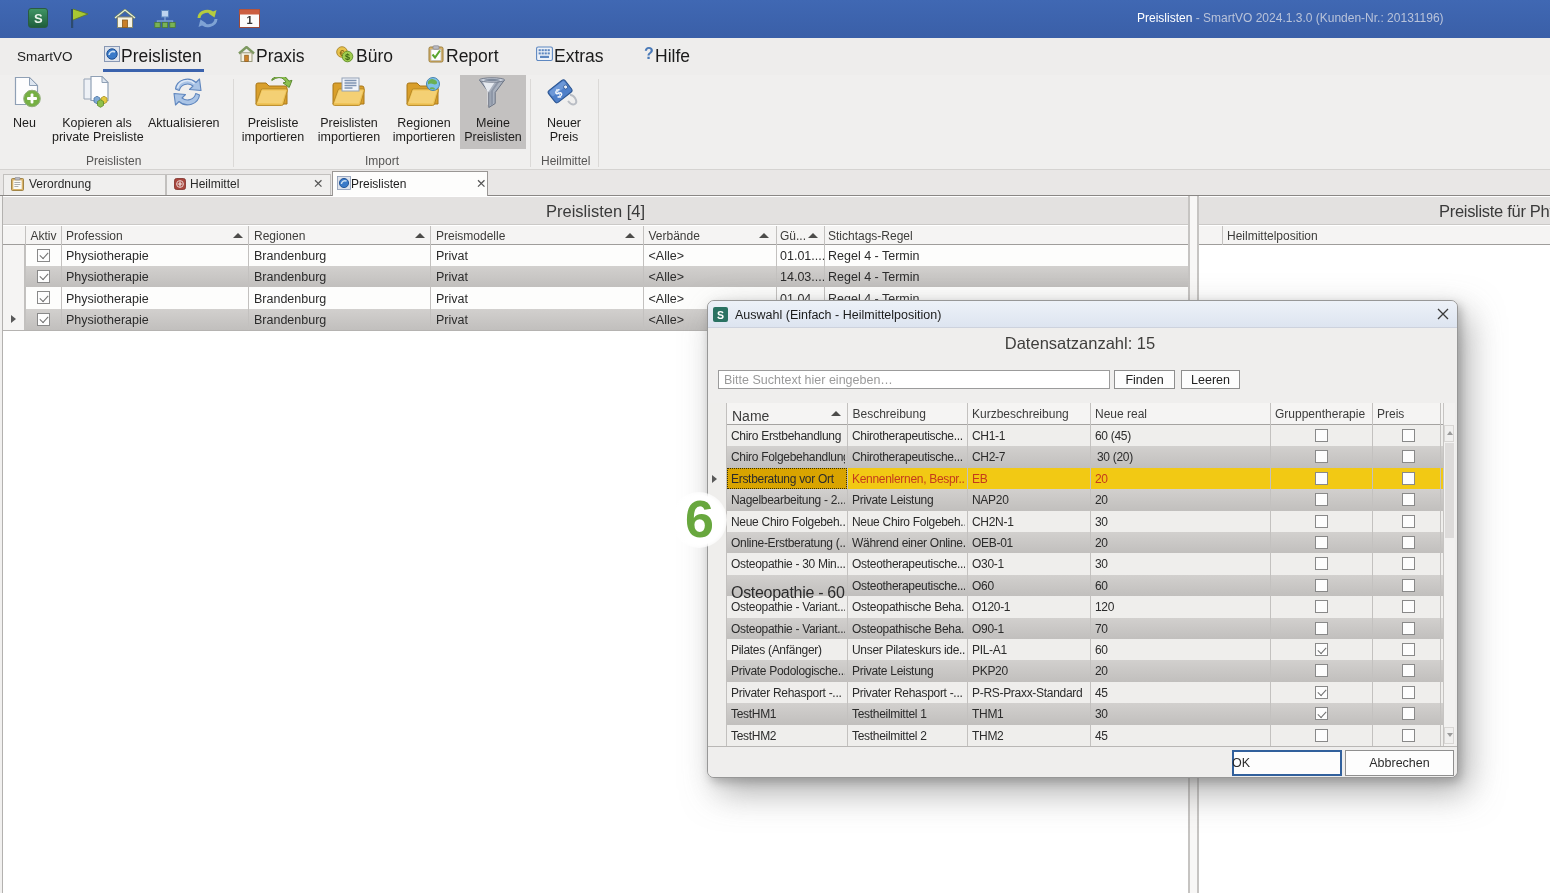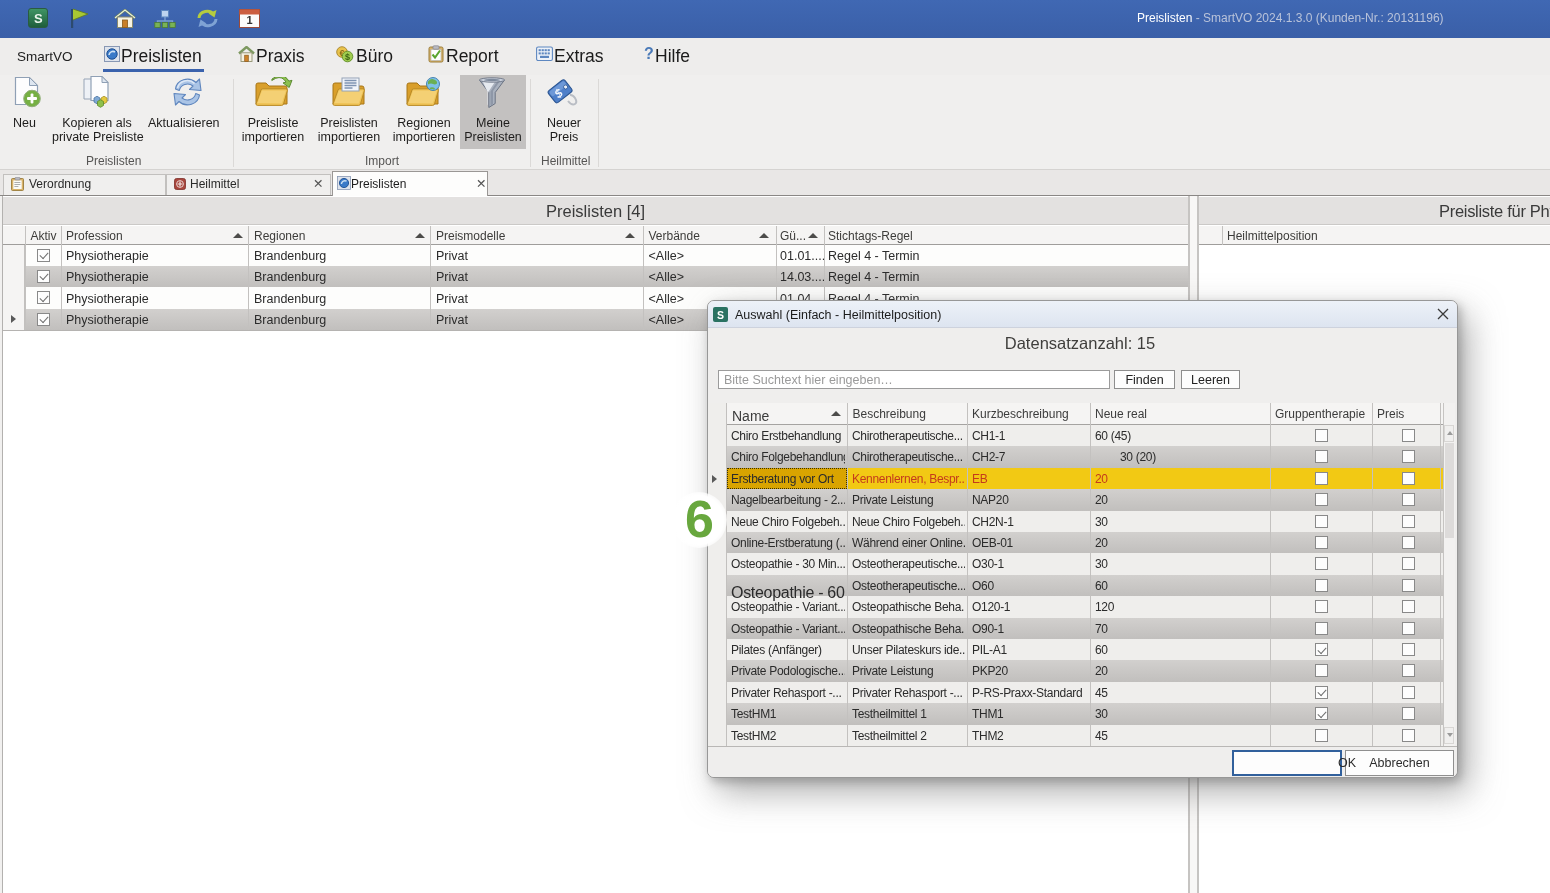--- a/index.html
+++ b/index.html
@@ -292,21 +292,21 @@
 <div class="t" style="left:731px;top:430.0px;width:114px;overflow:hidden;font-size:12px;letter-spacing:-0.3px;color:#2b2b2b;z-index:23">Chiro Erstbehandlung</div>
 <div class="t" style="left:852px;top:430.0px;width:113px;overflow:hidden;font-size:12px;letter-spacing:-0.3px;color:#2b2b2b;z-index:23">Chirotherapeutische...</div>
 <div class="t" style="left:972px;top:430.0px;width:116px;overflow:hidden;font-size:12px;letter-spacing:-0.3px;color:#2b2b2b;z-index:23">CH1-1</div>
 <div class="t" style="left:1095px;top:430.0px;width:170px;overflow:hidden;font-size:12px;letter-spacing:-0.3px;color:#2b2b2b;z-index:23">60 (45)</div>
 <div class="cb" style="left:1315px;top:429.0px;z-index:23"></div>
 <div class="cb" style="left:1402px;top:429.0px;z-index:23"></div>
 <div class="a" style="left:727px;top:446.4px;width:716px;height:21.4px;background:linear-gradient(#d2d0ce,#c1bfbd);z-index:21"></div>
 <div class="t" style="left:731px;top:451.4px;width:114px;overflow:hidden;font-size:12px;letter-spacing:-0.3px;color:#2b2b2b;z-index:23">Chiro Folgebehandlung</div>
 <div class="t" style="left:852px;top:451.4px;width:113px;overflow:hidden;font-size:12px;letter-spacing:-0.3px;color:#2b2b2b;z-index:23">Chirotherapeutische...</div>
 <div class="t" style="left:972px;top:451.4px;width:116px;overflow:hidden;font-size:12px;letter-spacing:-0.3px;color:#2b2b2b;z-index:23">CH2-7</div>
-<div class="t" style="left:1120px;top:451.4px;width:170px;overflow:hidden;font-size:12px;letter-spacing:-0.3px;color:#2b2b2b;z-index:23">30 (20)</div>
+<div class="t" style="left:1097px;top:451.4px;width:170px;overflow:hidden;font-size:12px;letter-spacing:-0.3px;color:#2b2b2b;z-index:23">30 (20)</div>
 <div class="cb" style="left:1315px;top:450.4px;z-index:23"></div>
 <div class="cb" style="left:1402px;top:450.4px;z-index:23"></div>
 <div class="a" style="left:727px;top:467.8px;width:716px;height:21.4px;background:#f2c914;z-index:21"></div>
 <div class="a" style="left:727px;top:467.8px;width:120px;height:21.4px;background:#d9a400;border:1px dotted #3a3000;z-index:22"></div>
 <div class="t" style="left:731px;top:472.8px;width:114px;overflow:hidden;font-size:12px;letter-spacing:-0.3px;color:#2b2b2b;z-index:23">Erstberatung vor Ort</div>
 <div class="t" style="left:852px;top:472.8px;width:113px;overflow:hidden;font-size:12px;letter-spacing:-0.3px;color:#c43b1c;z-index:23">Kennenlernen, Bespr...</div>
 <div class="t" style="left:972px;top:472.8px;width:116px;overflow:hidden;font-size:12px;letter-spacing:-0.3px;color:#c43b1c;z-index:23">EB</div>
 <div class="t" style="left:1095px;top:472.8px;width:170px;overflow:hidden;font-size:12px;letter-spacing:-0.3px;color:#c43b1c;z-index:23">20</div>
 <div class="cb" style="left:1315px;top:471.8px;z-index:23"></div>
 <div class="cb" style="left:1402px;top:471.8px;z-index:23"></div>
@@ -403,16 +403,16 @@
 <div class="vline" style="left:1372px;top:403px;height:343.0px;z-index:22"></div>
 <div class="vline" style="left:1440px;top:403px;height:343.0px;z-index:22"></div>
 <div class="a" style="left:1443px;top:403px;width:12px;height:343.0px;background:#f2f1f0;border-left:1px solid #c6c4c2;z-index:22"></div>
 <div class="a" style="left:1444px;top:425px;width:10px;height:17px;background:#f0efee;border:1px solid #d8d6d4;z-index:23"></div>
 <div class="a" style="left:1447px;top:431px;width:0;height:0;border-left:3.5px solid transparent;border-right:3.5px solid transparent;border-bottom:4.5px solid #9a9a9a;z-index:24"></div>
 <div class="a" style="left:1444px;top:727px;width:10px;height:17px;background:#f0efee;border:1px solid #d8d6d4;z-index:23"></div>
 <div class="a" style="left:1447px;top:733px;width:0;height:0;border-left:3.5px solid transparent;border-right:3.5px solid transparent;border-top:4.5px solid #9a9a9a;z-index:24"></div>
 <div class="a" style="left:1444.5px;top:443px;width:9px;height:95px;background:#dddbda;z-index:23"></div>
 <div class="a" style="left:708px;top:746px;width:749px;height:31px;background:#efeeed;border-top:1px solid #b9b7b5;border-radius:0 0 6px 6px;z-index:21"></div>
 <div class="a" style="left:1232px;top:749.5px;width:110px;height:26px;background:#fdfdfd;border:2px solid #31609c;z-index:22"></div>
-<div class="t" style="left:1232px;top:756px;width:124px;text-align:right;font-size:12.5px;color:#2b2b2b;z-index:23">OK</div>
+<div class="t" style="left:1232px;top:756px;width:124px;text-align:left;font-size:12.5px;color:#2b2b2b;z-index:23">OK</div>
 <div class="a" style="left:1345px;top:749.5px;width:109px;height:26px;background:#fdfdfd;border:1px solid #8f8f8f;z-index:22"></div>
 <div class="t" style="left:1345px;top:756px;width:109px;text-align:center;font-size:12.5px;color:#2b2b2b;z-index:23">Abbrechen</div>
 <div class="a" style="left:671px;top:492px;width:56px;height:56px;border-radius:50%;background:radial-gradient(circle, rgba(255,255,255,1) 0%, rgba(255,255,255,1) 62%, rgba(255,255,255,0) 88%);z-index:30"></div>
 <div class="t" style="left:685px;top:490px;font-size:52px;font-weight:bold;color:#68a73e;z-index:31">6</div>
 </body></html>

